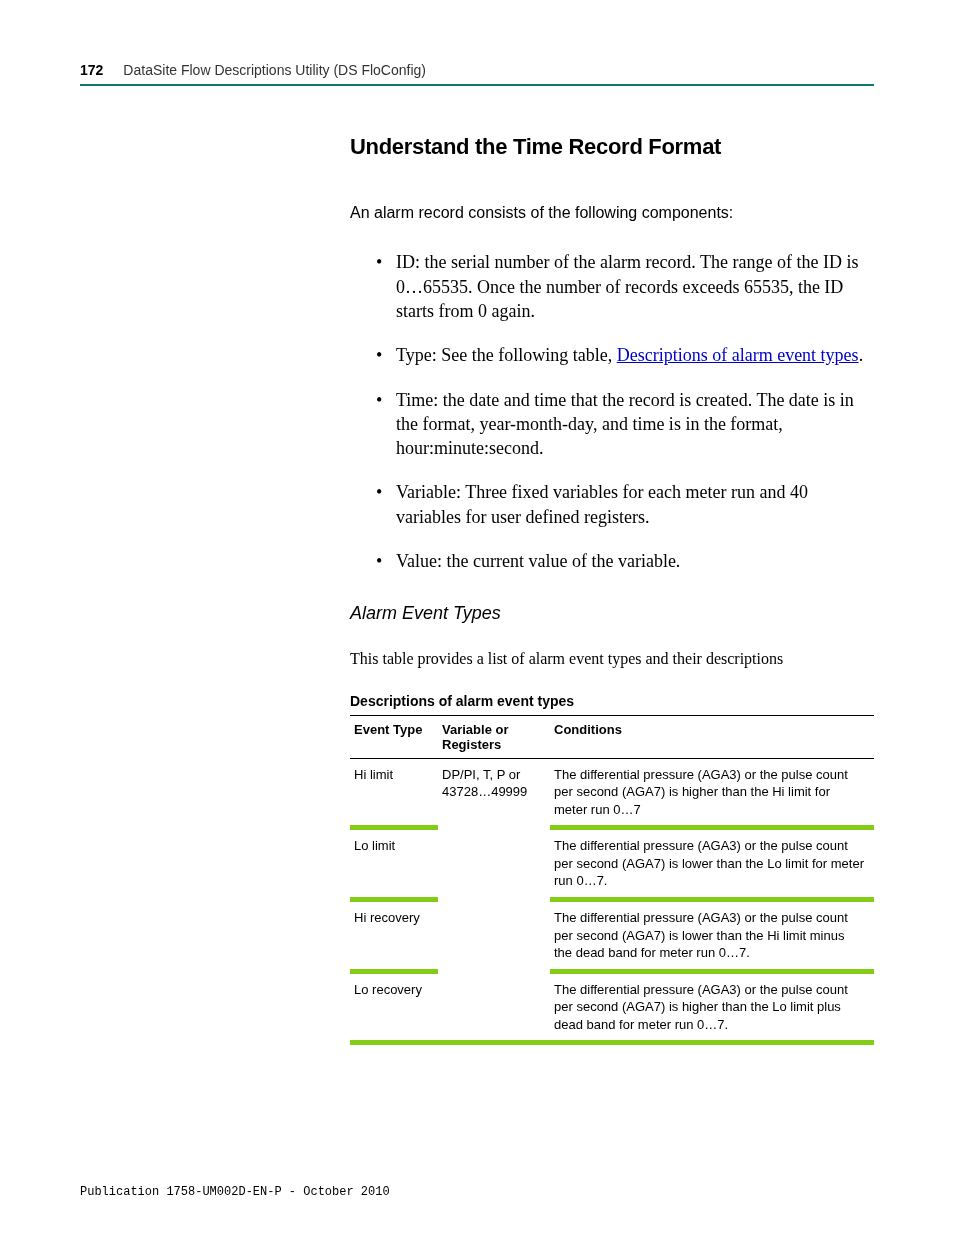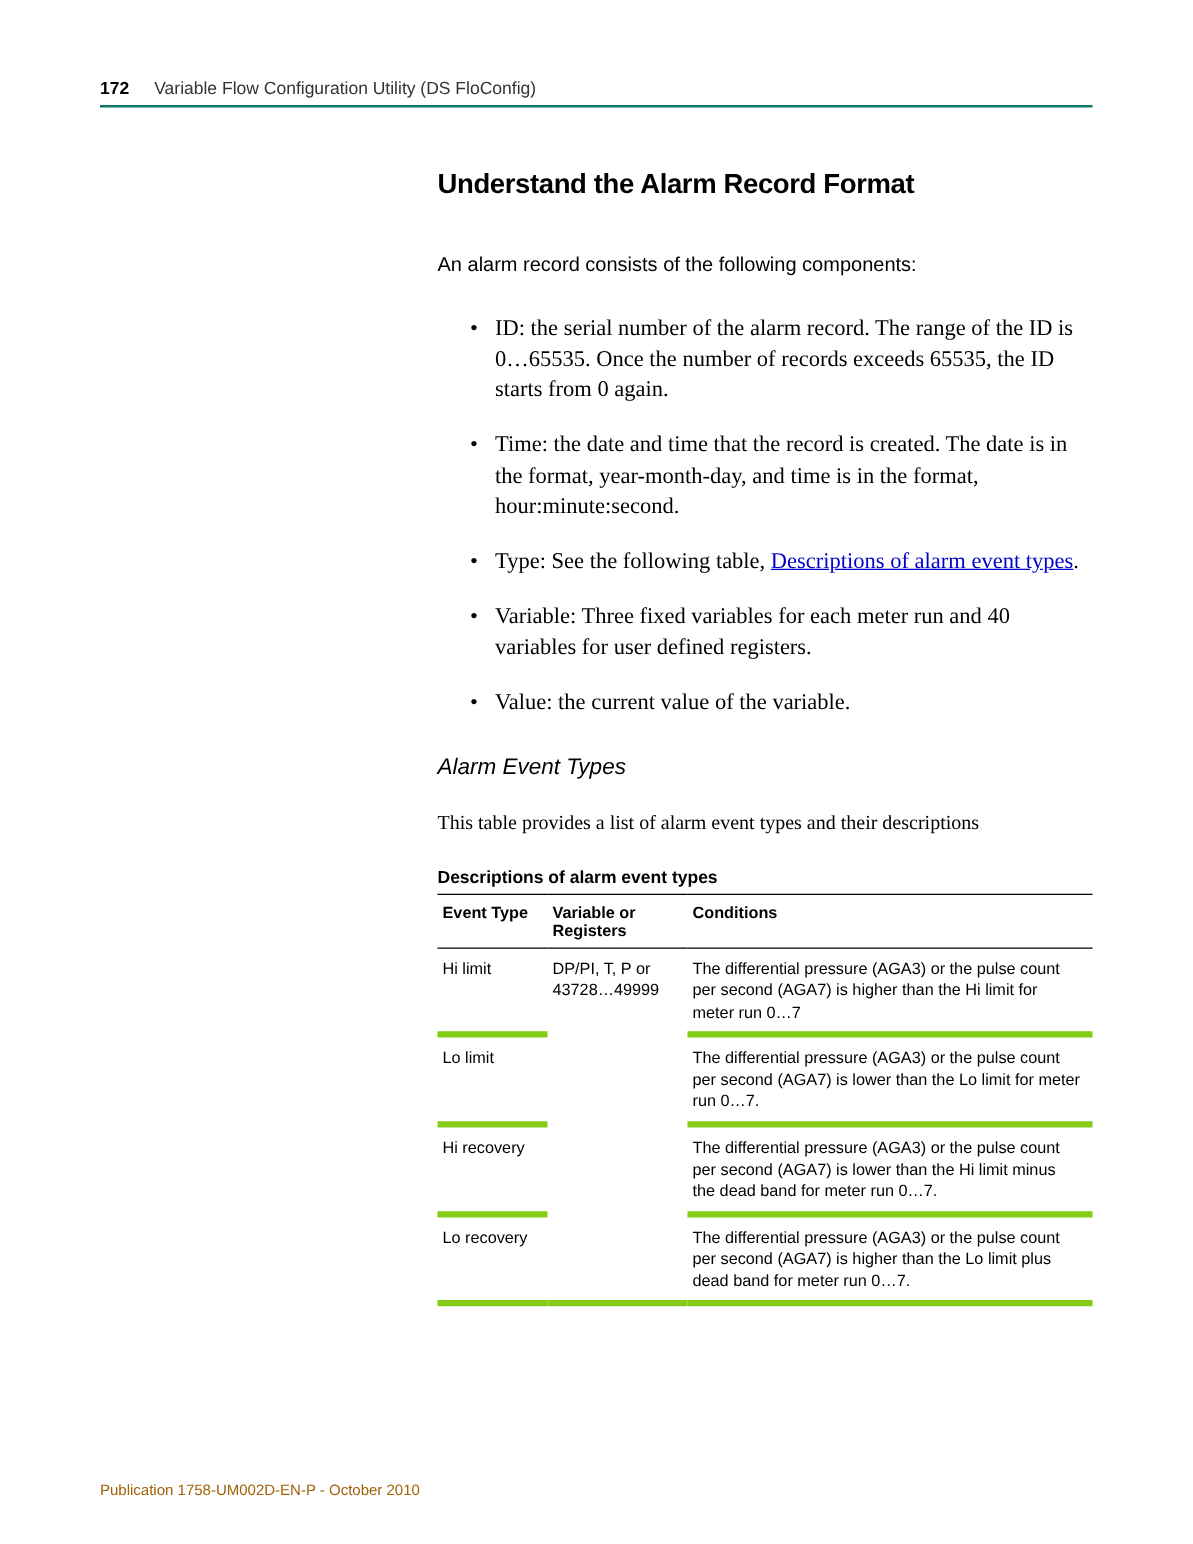--- a/index.html
+++ b/index.html
@@ -123,45 +123,45 @@
       line-height: 1.35;
       font-weight: normal;
     }
     .alarm-table td.no-bottom {
       border-bottom: none;
     }
     .footer {
       position: absolute;
       bottom: 36px;
       left: 80px;
-      font-family: Liberation Sans, sans-serif;
+      font-family: Liberation Mono, monospace;
       font-size: 12px;
-      color: #a16207;
+      color: #000000;
       font-weight: normal;
     }
   </style>
 </head>
 <body>
 
 <div class="page-header">
   <span class="page-number">172</span>
-  <span class="header-title">Variable Flow Configuration Utility (DS FloConfig)</span>
+  <span class="header-title">DataSite Flow Descriptions Utility (DS FloConfig)</span>
 </div>
 
 <div class="content">
-  <h2 class="section-title">Understand the Alarm Record Format</h2>
+  <h2 class="section-title">Understand the Time Record Format</h2>
 
   <p class="intro-text">An alarm record consists of the following components:</p>
 
   <ul class="bullet-list">
     <li>ID: the serial number of the alarm record. The range of the ID is 0…65535. Once the number of records exceeds 65535, the ID starts from 0 again.</li>
-    <li>Time: the date and time that the record is created. The date is in the format, year-month-day, and time is in the format, hour:minute:second.</li>
     <li>
       <span>Type: See the following table, </span><a class="link">Descriptions of alarm event types</a><span>.</span>
     </li>
+    <li>Time: the date and time that the record is created. The date is in the format, year-month-day, and time is in the format, hour:minute:second.</li>
     <li>Variable: Three fixed variables for each meter run and 40 variables for user defined registers.</li>
     <li>Value: the current value of the variable.</li>
   </ul>
 
   <h3 class="subsection-title">Alarm Event Types</h3>
 
   <p class="body-text">This table provides a list of alarm event types and their descriptions</p>
 
   <div class="table-caption">Descriptions of alarm event types</div>
 

